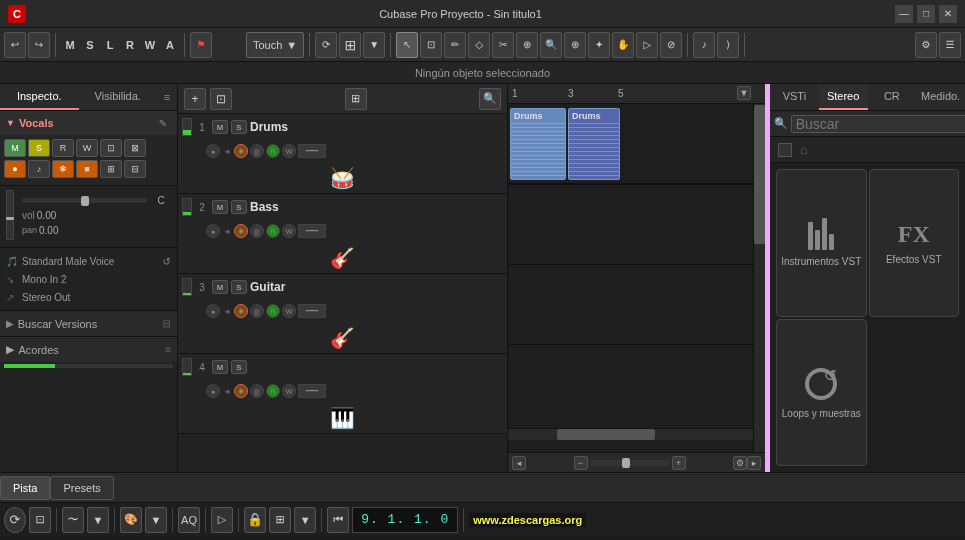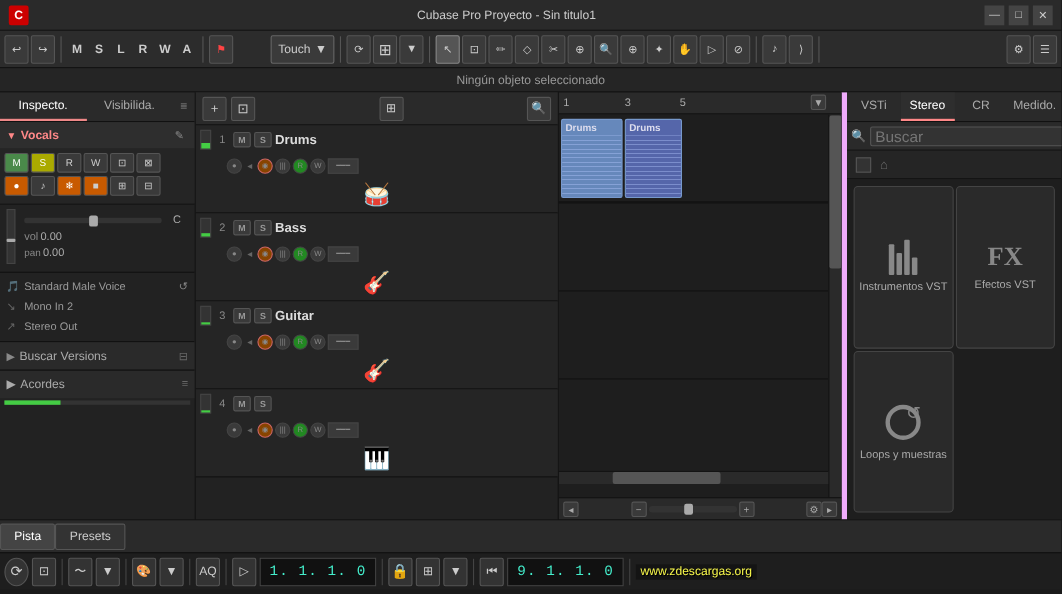--- a/index.html
+++ b/index.html
@@ -644,21 +644,21 @@
       display: flex; align-items: center;
       padding: 0 8px;
       letter-spacing: 1px;
       min-width: 100px;
       justify-content: center;
     }
     .transport-sep { width: 1px; height: 24px; background: #444; margin: 0 2px; }
     .watermark {
       color: #f8f84a;
       font-size: 11px;
-      font-weight: normal;
+      font-weight: bold;
       text-shadow: 1px 1px 0 #000;
       background: rgba(0,0,0,0.3);
       padding: 1px 4px;
     }
     .lock-icon { font-size: 13px; }
   </style>
 </head>
 <body>
 
 <div class="title-bar">
@@ -1048,21 +1048,20 @@
   <button class="transport-btn">〜</button>
   <button class="transport-btn">▼</button>
   <div class="transport-sep"></div>
   <button class="transport-btn">🎨</button>
   <button class="transport-btn">▼</button>
   <div class="transport-sep"></div>
   <button class="transport-btn">AQ</button>
   <div class="transport-sep"></div>
   <button class="transport-btn">▷</button>
 
-  <div class="transport-time">1. 1. 1.  0</div>
 
   <div class="transport-sep"></div>
   <button class="transport-btn">
     <span class="lock-icon">🔒</span>
   </button>
   <button class="transport-btn">⊞</button>
   <button class="transport-btn">▼</button>
   <div class="transport-sep"></div>
   <button class="transport-btn">⏮</button>
   <div class="transport-time">9. 1. 1.  0</div>

